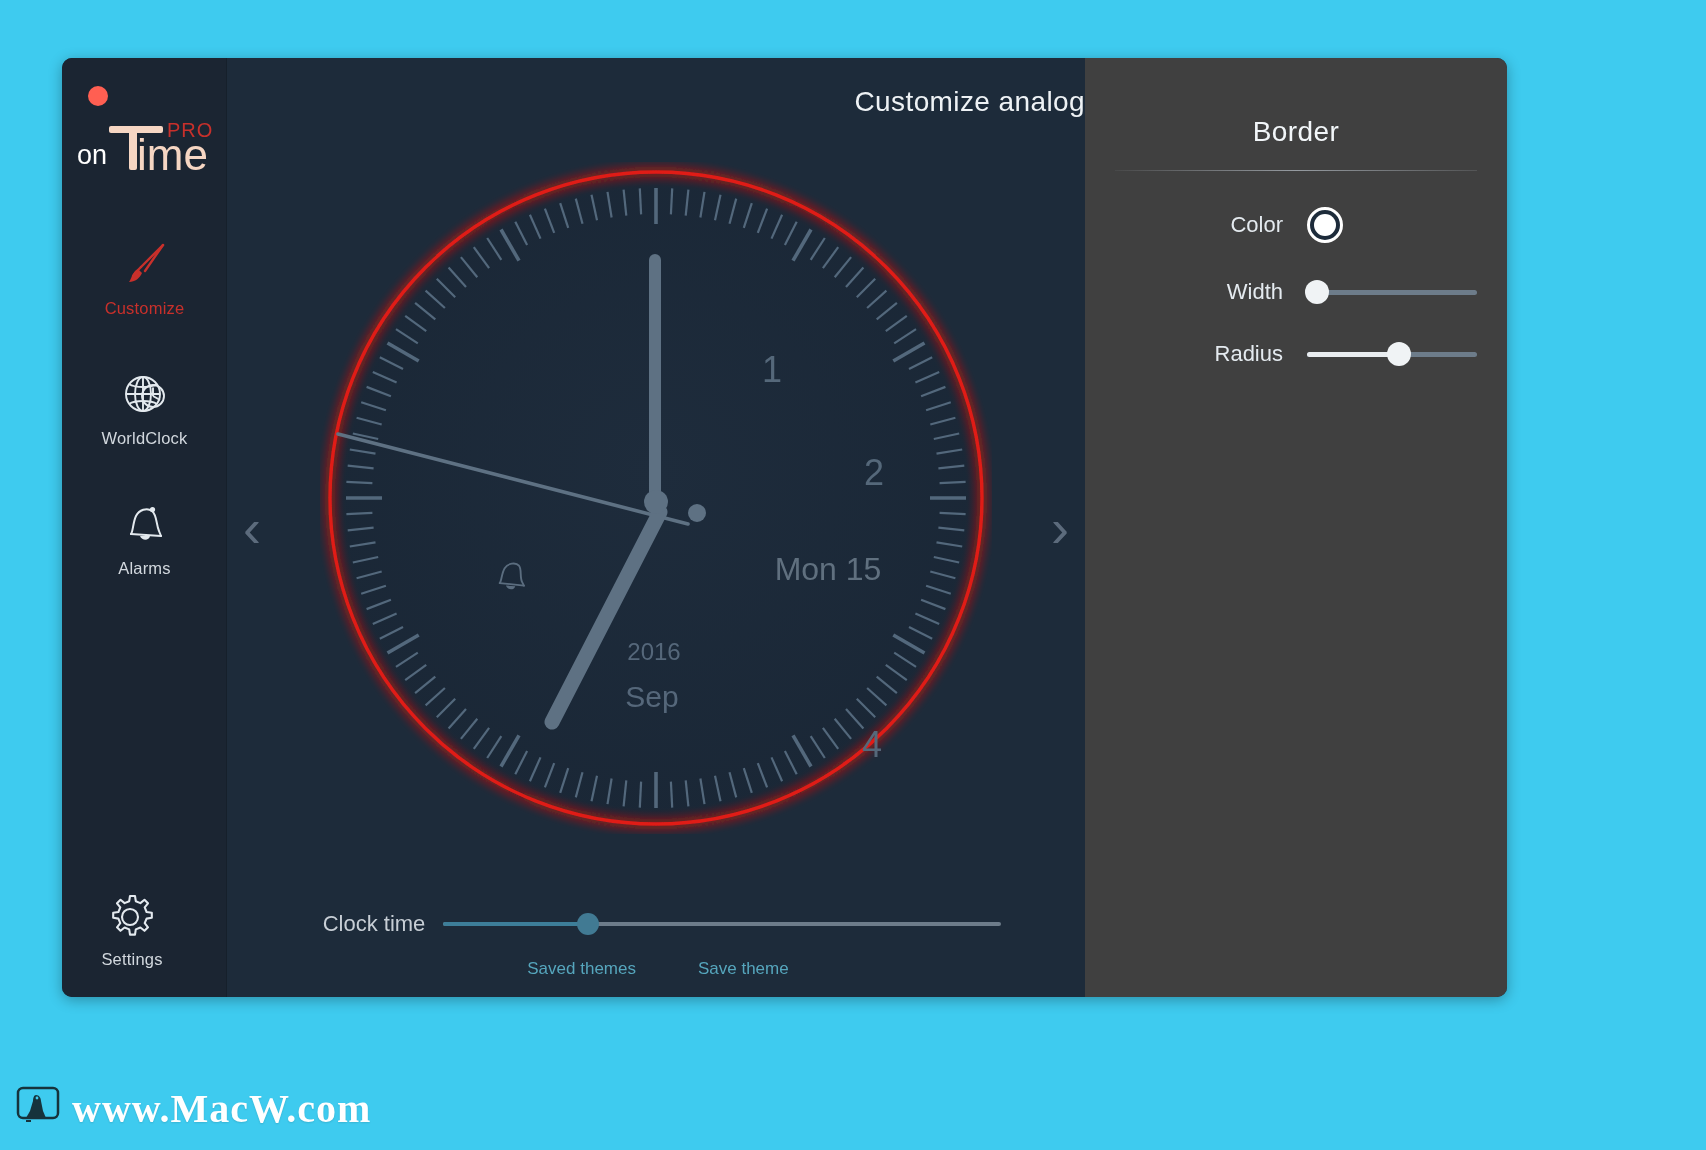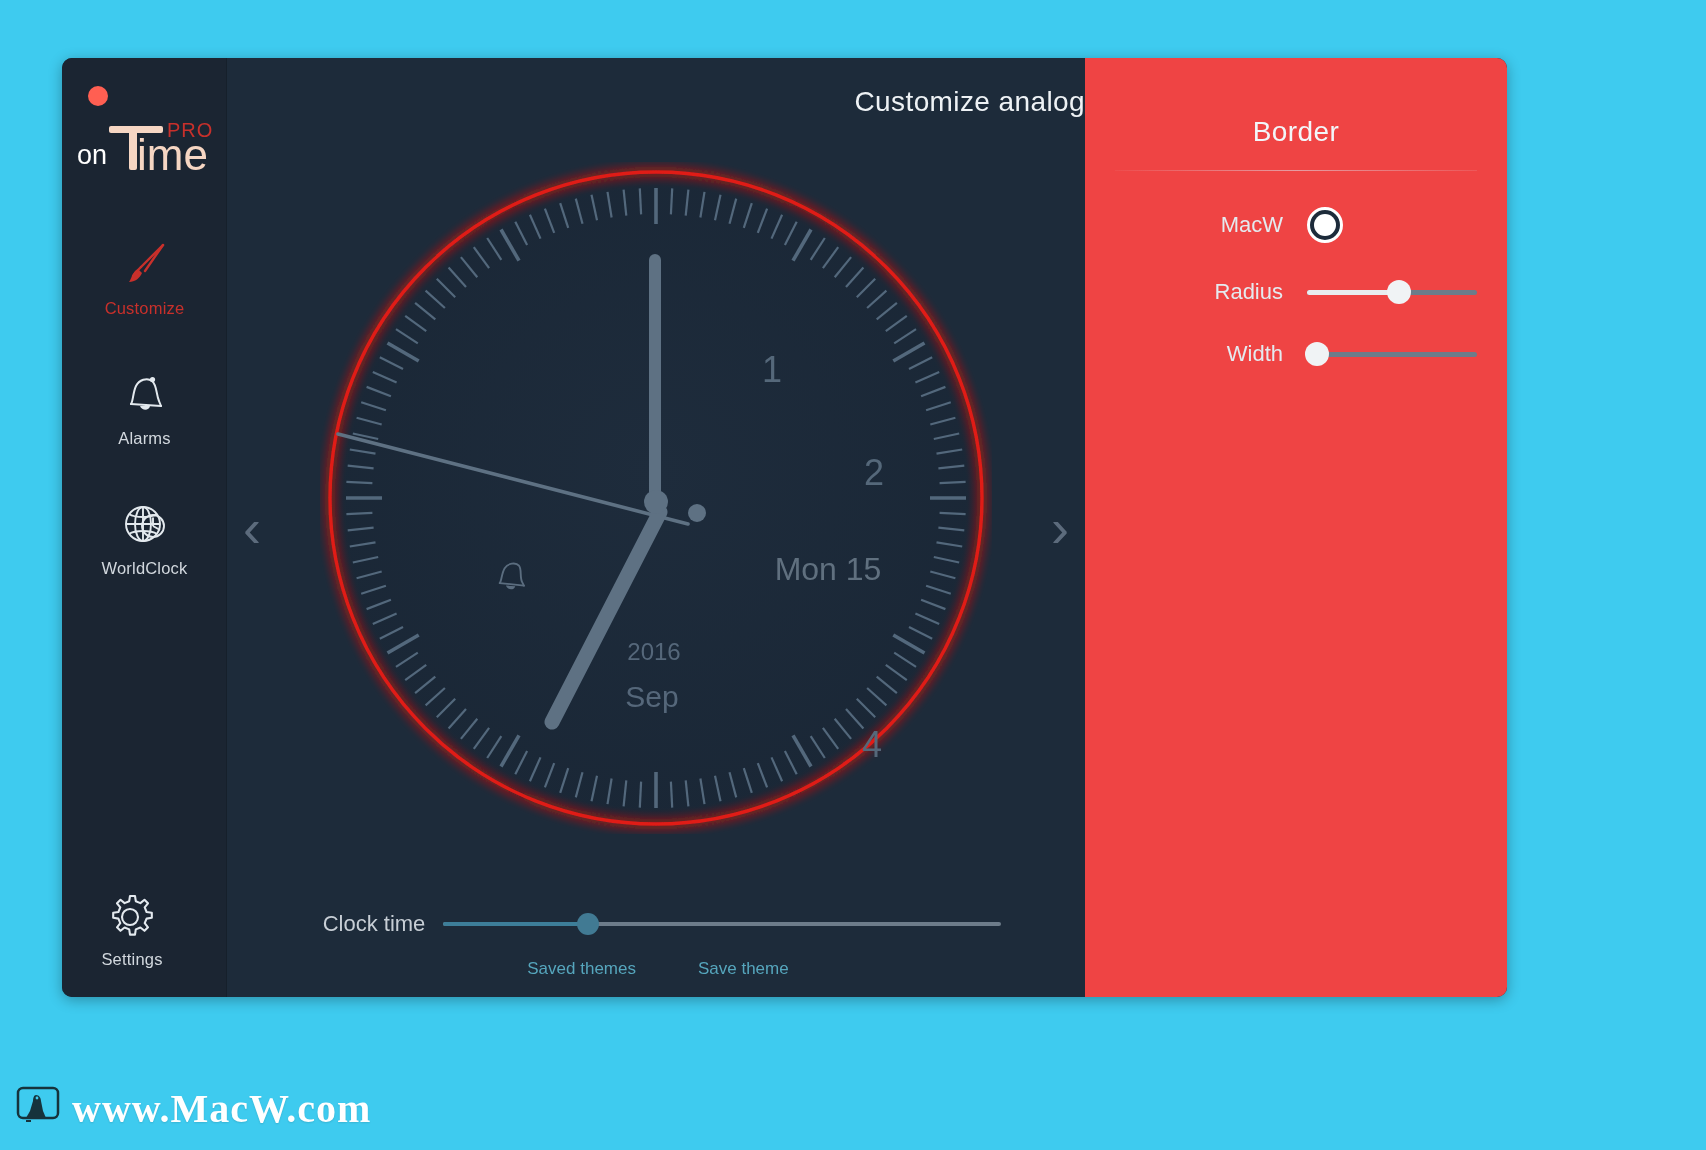--- a/index.html
+++ b/index.html
@@ -176,21 +176,21 @@
     font-size: 17px;
     color: #56a6bd;
     font-weight: 400;
     cursor: pointer;
   }
 
   
   .rightpanel {
     width: 422px;
     flex: 0 0 422px;
-    background: #ef4444;
+    background: #404040;
     position: relative;
     padding: 0 22px;
   }
   .panel-title {
     text-align: center;
     font-size: 28px;
     color: #f2f6f9;
     font-weight: 300;
     margin-top: 58px;
     letter-spacing: 0.4px;
@@ -305,53 +305,53 @@
             <svg width="52" height="52" viewBox="0 0 52 52">
               <g stroke="#c8302b" stroke-width="2.4" fill="none" stroke-linecap="round" stroke-linejoin="round">
                 <path d="M44 7 L22 29"></path>
                 <path d="M44 7 L26 33"></path>
                 <path d="M22 29 L18 33 L14 38"></path>
               </g>
               <path d="M19 31 L23 35 C21 40 16 44 10 44 C13 40 13 34 19 31 Z" fill="#c8302b"></path>
             </svg>
           </span>
           <span class="nav-label">Customize</span>
-        </div>
-
-        <div class="nav-item">
-          <span class="ico">
-            <svg width="52" height="52" viewBox="0 0 52 52">
-              <g stroke="#e3e9ee" stroke-width="2" fill="none" stroke-linecap="round" stroke-linejoin="round">
-                <path d="M12 36 C14 34 14 24 17 18 C20 12 28 9 33 13 C38 17 37 26 40 33 L42 38"></path>
-                <path d="M12 36 L42 38"></path>
-                <circle cx="33.5" cy="11.5" r="2.6" fill="#e3e9ee" stroke="none"></circle>
-              </g>
-              <path d="M21 38 C23 43 30 43 31 38 Z" fill="#e3e9ee"></path>
-            </svg>
-          </span>
-          <span class="nav-label">Alarms</span>
         </div>
 
         <div class="nav-item">
           <span class="ico">
             <svg width="52" height="52" viewBox="0 0 52 52">
               <g stroke="#e3e9ee" stroke-width="1.9" fill="none">
                 <circle cx="24" cy="26" r="17"></circle>
                 <ellipse cx="24" cy="26" rx="8" ry="17"></ellipse>
                 <line x1="7" y1="26" x2="41" y2="26"></line>
                 <line x1="24" y1="9" x2="24" y2="43"></line>
                 <path d="M10 16 C16 20 32 20 38 16"></path>
                 <path d="M10 36 C16 32 32 32 38 36"></path>
                 <circle cx="34" cy="28" r="11" stroke="#e3e9ee" fill="none"></circle>
                 <line x1="34" y1="28" x2="34" y2="19.5"></line>
                 <line x1="34" y1="28" x2="41" y2="32"></line>
               </g>
             </svg>
           </span>
           <span class="nav-label">WorldClock</span>
+        </div>
+
+        <div class="nav-item">
+          <span class="ico">
+            <svg width="52" height="52" viewBox="0 0 52 52">
+              <g stroke="#e3e9ee" stroke-width="2" fill="none" stroke-linecap="round" stroke-linejoin="round">
+                <path d="M12 36 C14 34 14 24 17 18 C20 12 28 9 33 13 C38 17 37 26 40 33 L42 38"></path>
+                <path d="M12 36 L42 38"></path>
+                <circle cx="33.5" cy="11.5" r="2.6" fill="#e3e9ee" stroke="none"></circle>
+              </g>
+              <path d="M21 38 C23 43 30 43 31 38 Z" fill="#e3e9ee"></path>
+            </svg>
+          </span>
+          <span class="nav-label">Alarms</span>
         </div>
 
 
       </div>
 
       <div class="nav-bottom">
         <span class="ico">
           <svg width="50" height="50" viewBox="0 0 50 50">
             <g stroke="#e3e9ee" stroke-width="2.1" fill="none" stroke-linejoin="round">
               <path d="M25 4 l5 0 0.8 5.2 4.6 1.9 4.1-3.3 3.5 3.5-3.3 4.1 1.9 4.6 5.2 0.8 0 5-5.2 0.8-1.9 4.6 3.3 4.1-3.5 3.5-4.1-3.3-4.6 1.9-0.8 5.2-5 0-0.8-5.2-4.6-1.9-4.1 3.3-3.5-3.5 3.3-4.1-1.9-4.6-5.2-0.8 0-5 5.2-0.8 1.9-4.6-3.3-4.1 3.5-3.5 4.1 3.3 4.6-1.9z" transform="translate(-2,0)"></path>
@@ -559,39 +559,39 @@
         </div>
       </div>
 
     </div>
 
     <div class="rightpanel">
       <div class="panel-title">Border</div>
       <div class="panel-divider"></div>
 
       <div class="prop-row">
-        <span class="prop-label">MacW</span>
+        <span class="prop-label">Color</span>
         <div class="color-swatch"></div>
+      </div>
+
+      <div class="prop-row">
+        <span class="prop-label">Width</span>
+        <div class="pslider">
+          <div class="ptrack"></div>
+          <div class="pfill" id="width-fill" style="width: 6%;"></div>
+          <div class="pthumb" id="width-thumb" style="left: 6%;"></div>
+        </div>
       </div>
 
       <div class="prop-row">
         <span class="prop-label">Radius</span>
         <div class="pslider">
           <div class="ptrack"></div>
           <div class="pfill" id="radius-fill" style="width: 54%;"></div>
           <div class="pthumb" id="radius-thumb" style="left: 54%;"></div>
-        </div>
-      </div>
-
-      <div class="prop-row">
-        <span class="prop-label">Width</span>
-        <div class="pslider">
-          <div class="ptrack"></div>
-          <div class="pfill" id="width-fill" style="width: 6%;"></div>
-          <div class="pthumb" id="width-thumb" style="left: 6%;"></div>
         </div>
       </div>
     </div>
 
   </div>
 
   <div class="watermark">
     <span>
       <svg width="46" height="40" viewBox="0 0 46 40">
         <rect x="2" y="3" width="40" height="30" rx="5" fill="none" stroke="#16333c" stroke-width="2.5"></rect>

